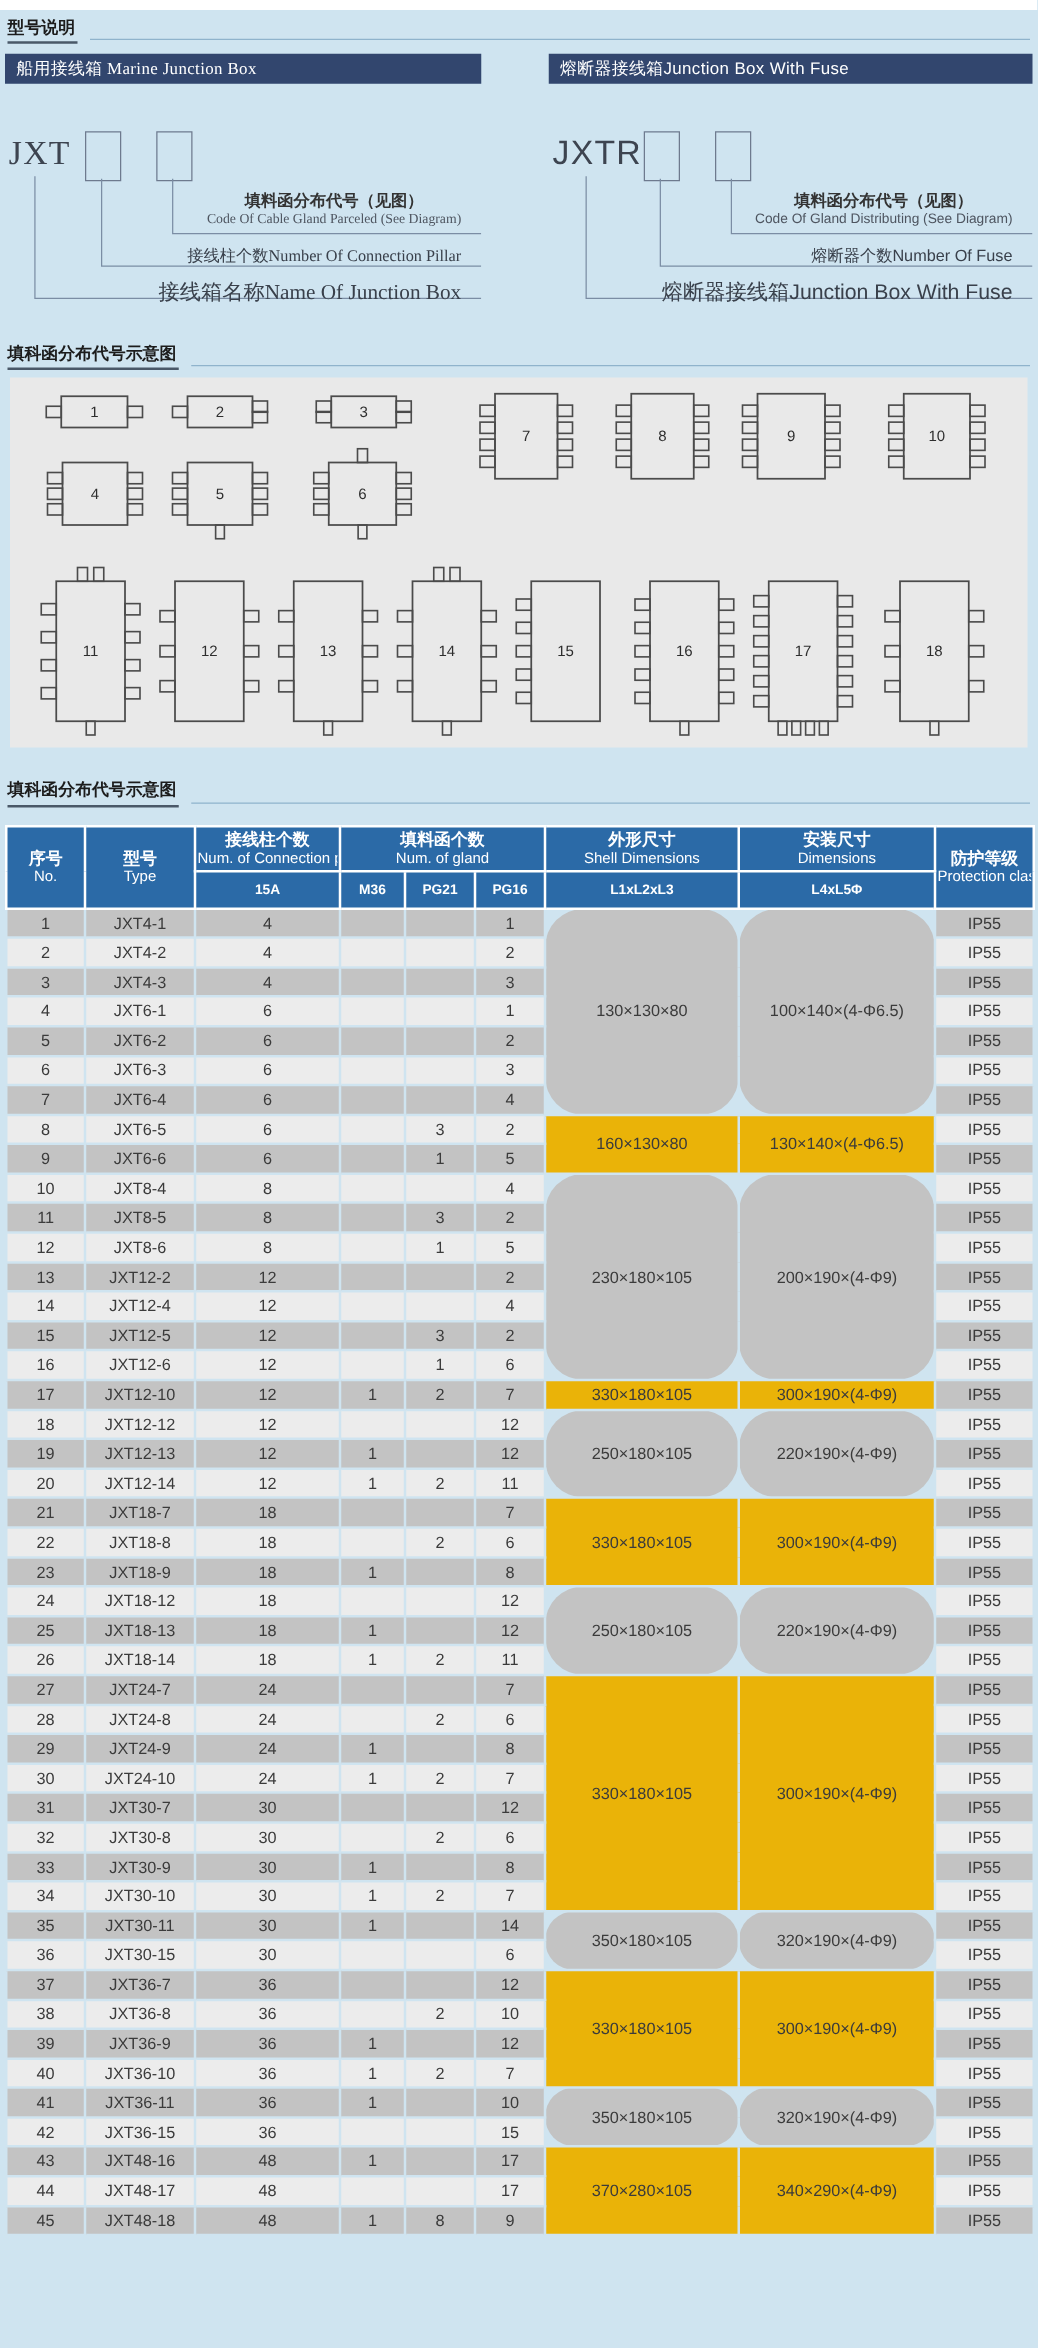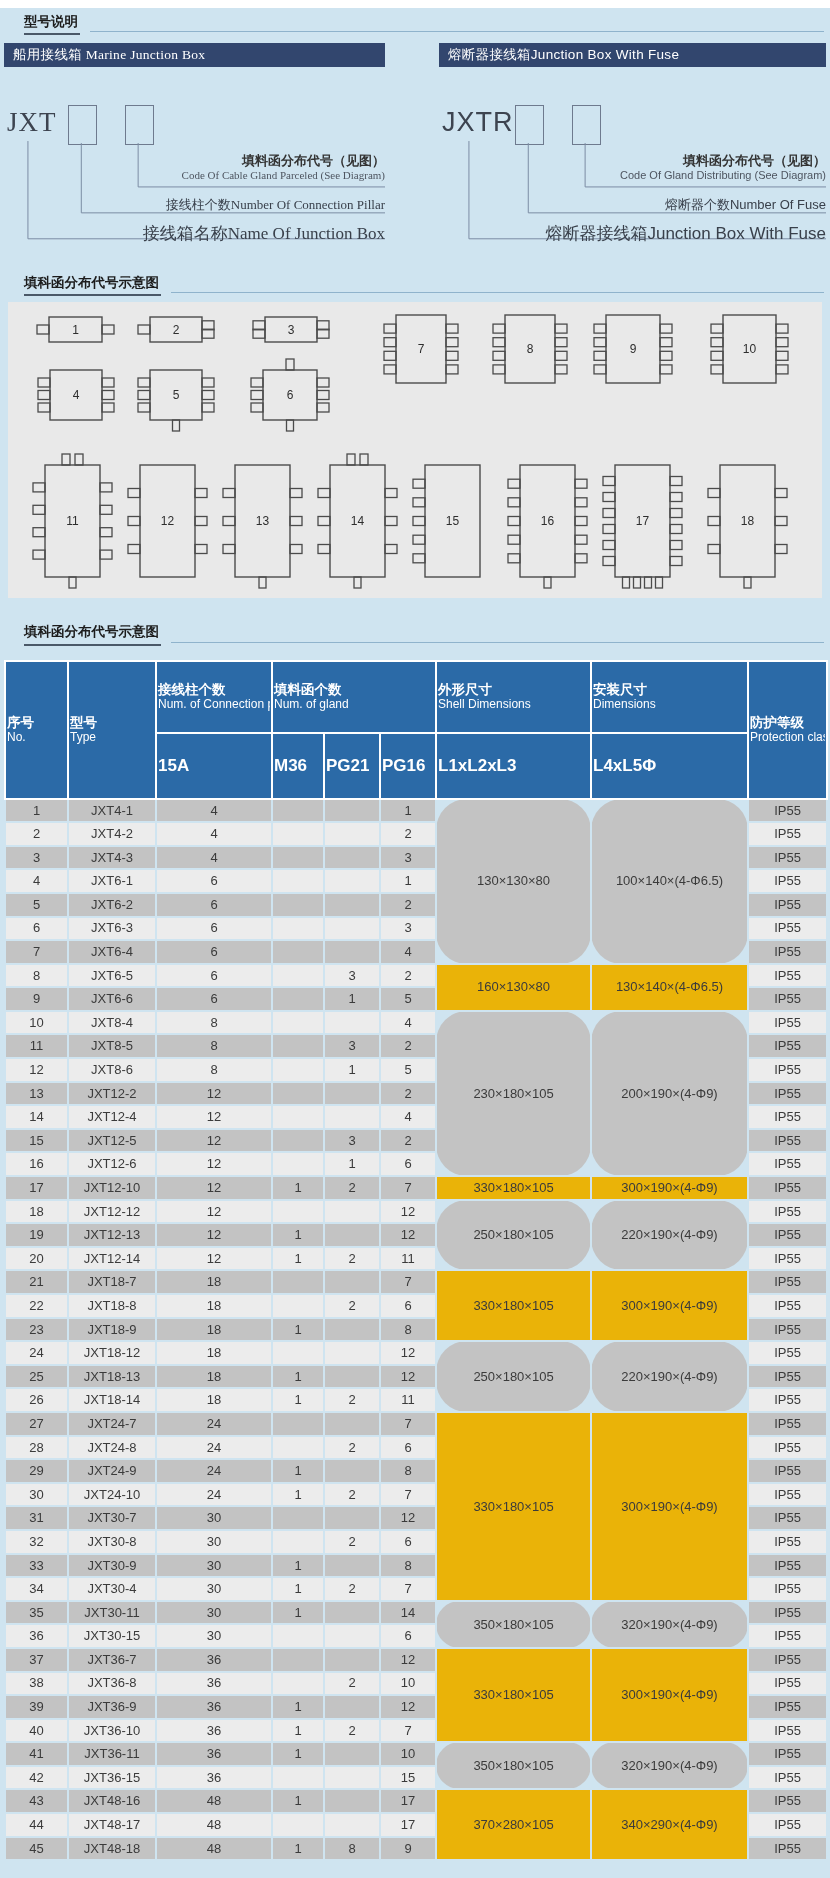--- a/index.html
+++ b/index.html
@@ -4,21 +4,21 @@
 <style>
   html,body{margin:0;padding:0;}
   body{
     width:830px;
     font-family:"Liberation Sans","DejaVu Sans",sans-serif;
     background:#cfe4f0;
   }
   .page{position:relative;width:830px;height:1878px;background:#cfe4f0;overflow:hidden;}
   .top-strip{height:8px;background:#ffffff;}
   
-  .sec-title{display:flex;align-items:flex-end;margin:6px 6px 0 24px;}
+  .sec-title{display:flex;align-items:flex-end;margin:6px 6px 0 6px;}
   .sec-title .txt{
     font-size:13.5px;font-weight:bold;color:#1c1c1c;
     padding:0 2px 3px 0;border-bottom:2px solid #4a5868;line-height:1.2;
   }
   .sec-title .line{flex:1;border-bottom:1px solid #8fb3cc;margin:0 0 3px 10px;}
   
   .panels{display:flex;margin:8px 4px 0 4px;}
   .panel{position:relative;}
   .panel.p-left{width:382px;margin-right:54px;font-family:Liberation Serif, serif;}
   .panel.p-right{width:388px;}
@@ -34,38 +34,38 @@
   }
   .code-box{
     position:absolute;top:38px;width:27px;height:38px;
     border:1.5px solid #6e7a8e;background:transparent;
   }
   .p-left .code-box.b1{left:64px;}
   .p-left .code-box.b2{left:121px;}
   .p-right .code-box.b1{left:76px;}
   .p-right .code-box.b2{left:133px;}
   .lines{position:absolute;left:0;top:0;width:100%;height:100%;}
-  .lbl{position:absolute;right:0;text-align:right;color:#333;}
+  .lbl{position:absolute;right:16px;text-align:center;color:#333;}
   .lbl .cnb{display:block;font-size:13px;font-weight:bold;color:#333;line-height:1.2;}
   .lbl .enb{display:block;font-size:11px;color:#4e5560;line-height:1.25;}
   .lbl1{top:86px;}
   .lbl2{top:129px;font-size:13px;color:#39404b;}
   .lbl3{top:155px;font-size:17px;color:#39404b;}
   
   .diagram-area{margin:6px 8px 0 8px;background:#e9e9e9;height:296px;}
   
   .tbl-wrap{margin:14px 4px 0 4px;}
   table.spec{border-collapse:collapse;width:822px;table-layout:fixed;}
   table.spec th{
     background:#2b6aa7;color:#ffffff;border:2px solid #ffffff;
-    font-weight:normal;padding:20px 1px;vertical-align:middle;text-align:left;
+    font-weight:normal;padding:2px 1px;vertical-align:middle;text-align:center;
   }
   th .cn{display:block;font-size:13.5px;line-height:1.2;font-weight:bold;}
   th .en{display:block;font-size:12px;line-height:1.15;white-space:nowrap;overflow:hidden;}
-  tr.sub-row th{font-size:17px;height:24px;font-weight:bold;}
+  tr.sub-row th{font-size:11px;height:24px;font-weight:bold;}
   table.spec td{
     border:2px solid #cfe4f0;text-align:center;vertical-align:middle;
     font-size:13px;color:#3b3b3b;height:21.6px;padding:0 2px;line-height:1.05;
   }
   tr.r-dark td.base{background:#c3c3c3;}
   tr.r-light td.base{background:#ececec;}
   td.gdark{background:#c3c3c3;border-radius:31px;}
   td.glight{background:#eab308;margin-top:45px;}
 </style>
 </head>
@@ -702,21 +702,21 @@
             <td class="base">33</td>
             <td class="base">JXT30-9</td>
             <td class="base">30</td>
             <td class="base">1</td>
             <td class="base"></td>
             <td class="base">8</td>
             <td class="base">IP55</td>
           </tr>
           <tr class="r-light">
             <td class="base">34</td>
-            <td class="base">JXT30-4</td>
+            <td class="base">JXT30-10</td>
             <td class="base">30</td>
             <td class="base">1</td>
             <td class="base">2</td>
             <td class="base">7</td>
             <td class="base">IP55</td>
           </tr>
           <tr class="r-dark">
             <td class="base">35</td>
             <td class="base">JXT30-11</td>
             <td class="base">30</td>

